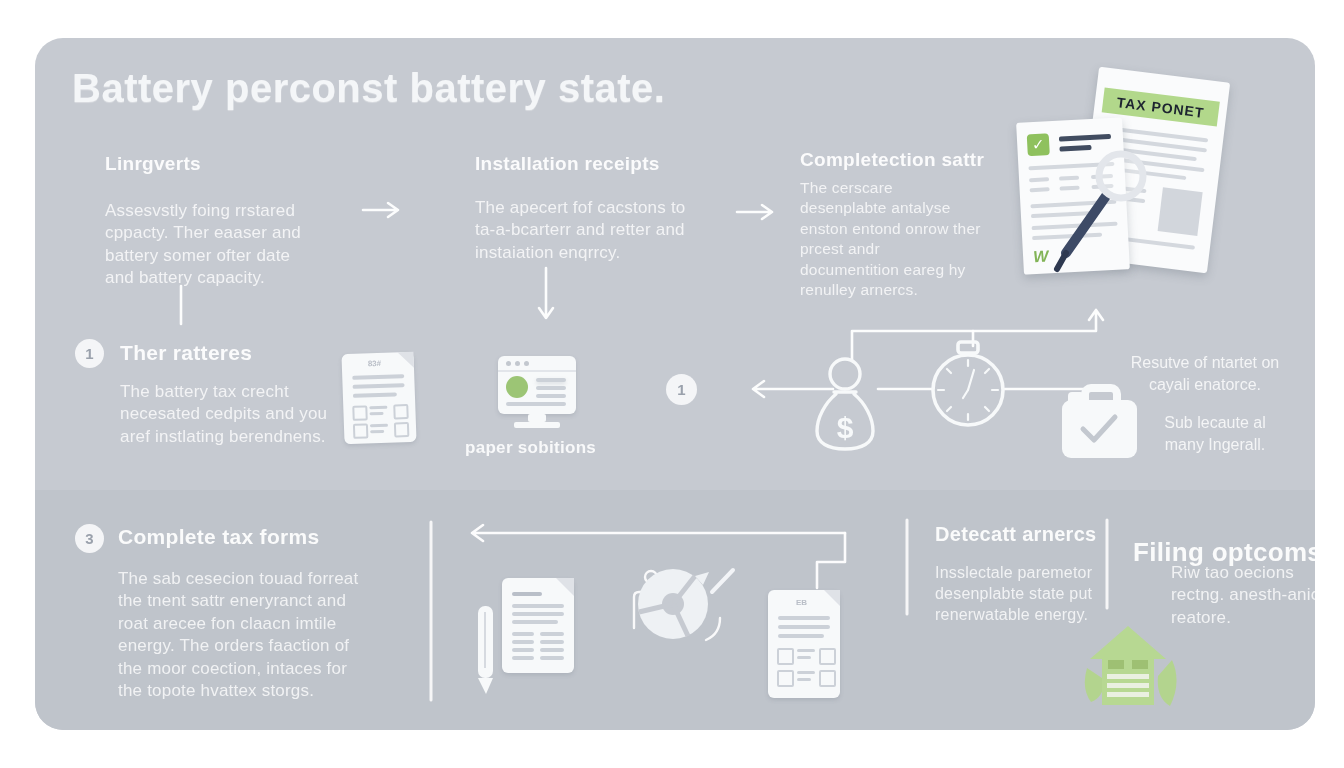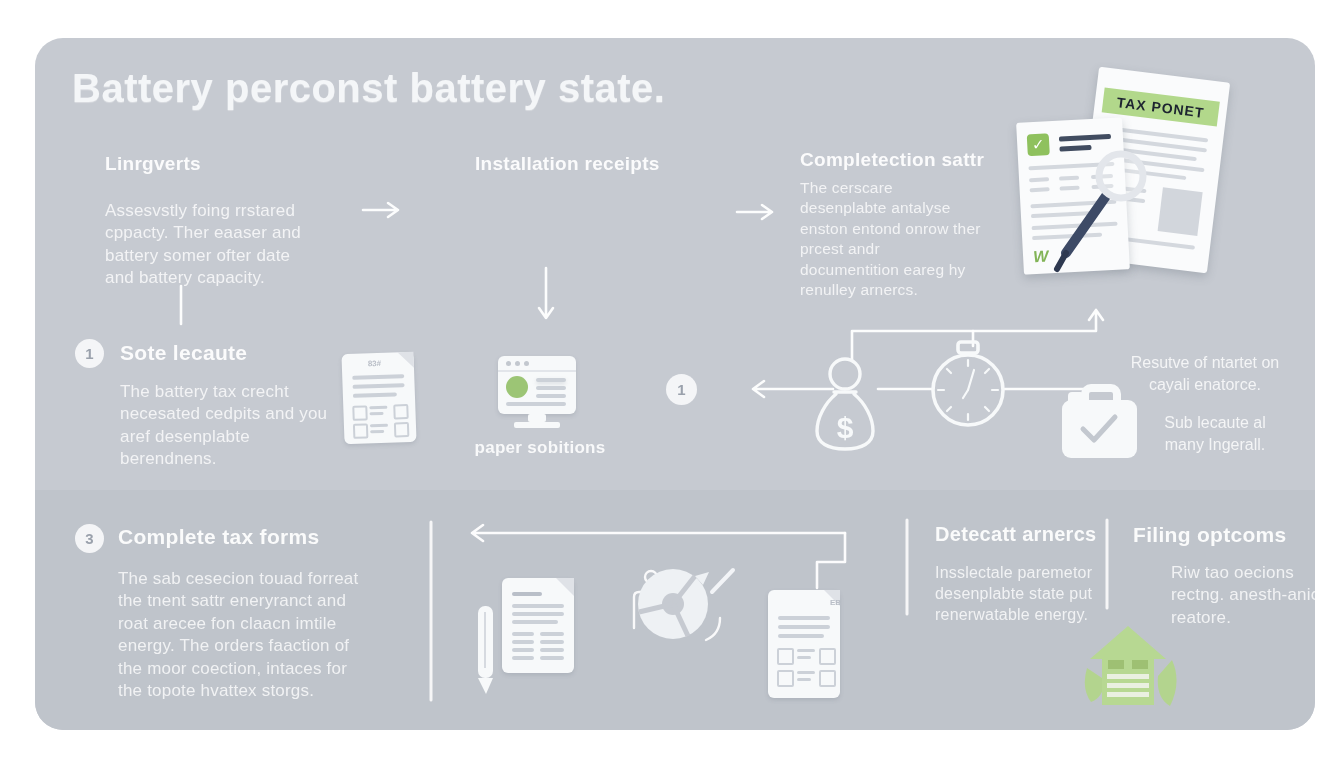--- a/index.html
+++ b/index.html
@@ -122,21 +122,21 @@
     <div class="bar" style="left:10px;top:62px;width:22px;"></div>
       <div class="bar" style="left:38px;top:62px;width:24px;"></div>
     <div class="bar" style="left:10px;top:70px;width:22px;"></div>
       <div class="bar" style="left:38px;top:70px;width:24px;"></div>
     <div class="bar" style="left:10px;top:78px;width:22px;"></div>
       <div class="bar" style="left:38px;top:78px;width:24px;"></div>
   </div>
 
   <div class="doc" style="left:768px;top:590px;width:72px;height:108px;">
     <div class="ear" style="border-width:0 16px 16px 0;border-color:transparent #dfe2e7 transparent transparent;"></div>
-    <div class="tiny" style="left:28px;top:8px;margin-left:34px;">EB</div>
+    <div class="tiny" style="left:28px;top:8px;">EB</div>
     <div class="bar" style="left:10px;top:26px;width:52px;"></div>
     <div class="bar" style="left:10px;top:35px;width:52px;"></div>
     <div class="bar" style="left:10px;top:44px;width:46px;"></div>
     <div class="box" style="left:9px;top:58px;width:13px;height:13px;"></div>
     <div class="bar" style="left:29px;top:59px;width:18px;height:3px;"></div>
     <div class="bar" style="left:29px;top:66px;width:14px;height:3px;"></div>
     <div class="box" style="left:51px;top:58px;width:13px;height:13px;"></div>
     <div class="box" style="left:9px;top:80px;width:13px;height:13px;"></div>
     <div class="bar" style="left:29px;top:81px;width:18px;height:3px;"></div>
     <div class="bar" style="left:29px;top:88px;width:14px;height:3px;"></div>
@@ -239,38 +239,39 @@
       </g>
     </g>
   </svg>
 
   <div class="abs txt title" style="left:72px;top:66px;">Battery perconst battery state.</div>
 
   <div class="abs txt h" style="left:105px;top:153px;">Linrgverts</div>
   <div class="abs txt p" style="left:105px;top:200px;width:205px;">Assesvstly foing rrstared cppacty. Ther eaaser and battery somer ofter date and battery capacity.</div>
 
   <div class="abs txt h" style="left:475px;top:153px;">Installation receipts</div>
+  <div class="abs txt p" style="left:475px;top:197px;width:222px;">The apecert fof cacstons to ta-a-bcarterr and retter and instaiation enqrrcy.</div>
 
   <div class="abs txt h" style="left:800px;top:149px;">Completection sattr</div>
   <div class="abs txt p small" style="left:800px;top:178px;width:182px;">The cerscare desenplabte antalyse enston entond onrow ther prcest andr documentition eareg hy renulley arnercs.</div>
 
   <div class="abs txt num" style="left:75px;top:339px;">1</div>
-  <div class="abs txt h" style="left:120px;top:341px;font-size:21px;">Sote lecaute</div>
-  <div class="abs txt p" style="left:120px;top:381px;width:218px;">The battery tax crecht necesated cedpits and you aref desenplabte berendnens.</div>
-
-  <div class="abs txt caption" style="left:465px;top:438px;width:150px;text-align:center;">paper sobitions</div>
+  <div class="abs txt h" style="left:120px;top:341px;font-size:21px;">Ther ratteres</div>
+  <div class="abs txt p" style="left:120px;top:381px;width:218px;">The battery tax crecht necesated cedpits and you aref instlating berendnens.</div>
+
+  <div class="abs txt caption" style="left:465px;top:438px;width:150px;text-align:left;">paper sobitions</div>
 
   <div class="abs txt num" style="left:666px;top:374px;width:31px;height:31px;">1</div>
 
   <div class="abs txt note" style="left:1145px;top:412px;width:140px;">Sub lecaute al many Ingerall.</div>
   <div class="abs txt note" style="left:1125px;top:352px;width:160px;">Resutve of ntartet on cayali enatorce.</div>
 
   <div class="abs txt num" style="left:75px;top:524px;">3</div>
   <div class="abs txt h" style="left:118px;top:525px;font-size:21px;">Complete tax forms</div>
   <div class="abs txt p" style="left:118px;top:568px;width:242px;">The sab cesecion touad forreat the tnent sattr eneryranct and roat arecee fon claacn imtile energy. The orders faaction of the moor coection, intaces for the topote hvattex storgs.</div>
 
 
   <div class="abs txt h" style="left:935px;top:523px;font-size:20px;">Detecatt arnercs</div>
   <div class="abs txt p" style="left:935px;top:562px;width:190px;font-size:16px;">Insslectale paremetor desenplabte state put renerwatable energy.</div>
 
-  <div class="abs txt h" style="left:1133px;top:523px;font-size:21px;">Filing optcoms</div>
+  <div class="abs txt h" style="left:1133px;top:537px;font-size:26px;">Filing optcoms</div>
   <div class="abs txt p" style="left:1133px;top:562px;width:168px;font-size:17px;margin-left:38px;">Riw tao oecions rectng. anesth-anic reatore.</div>
 </div>
 
 </body></html>

